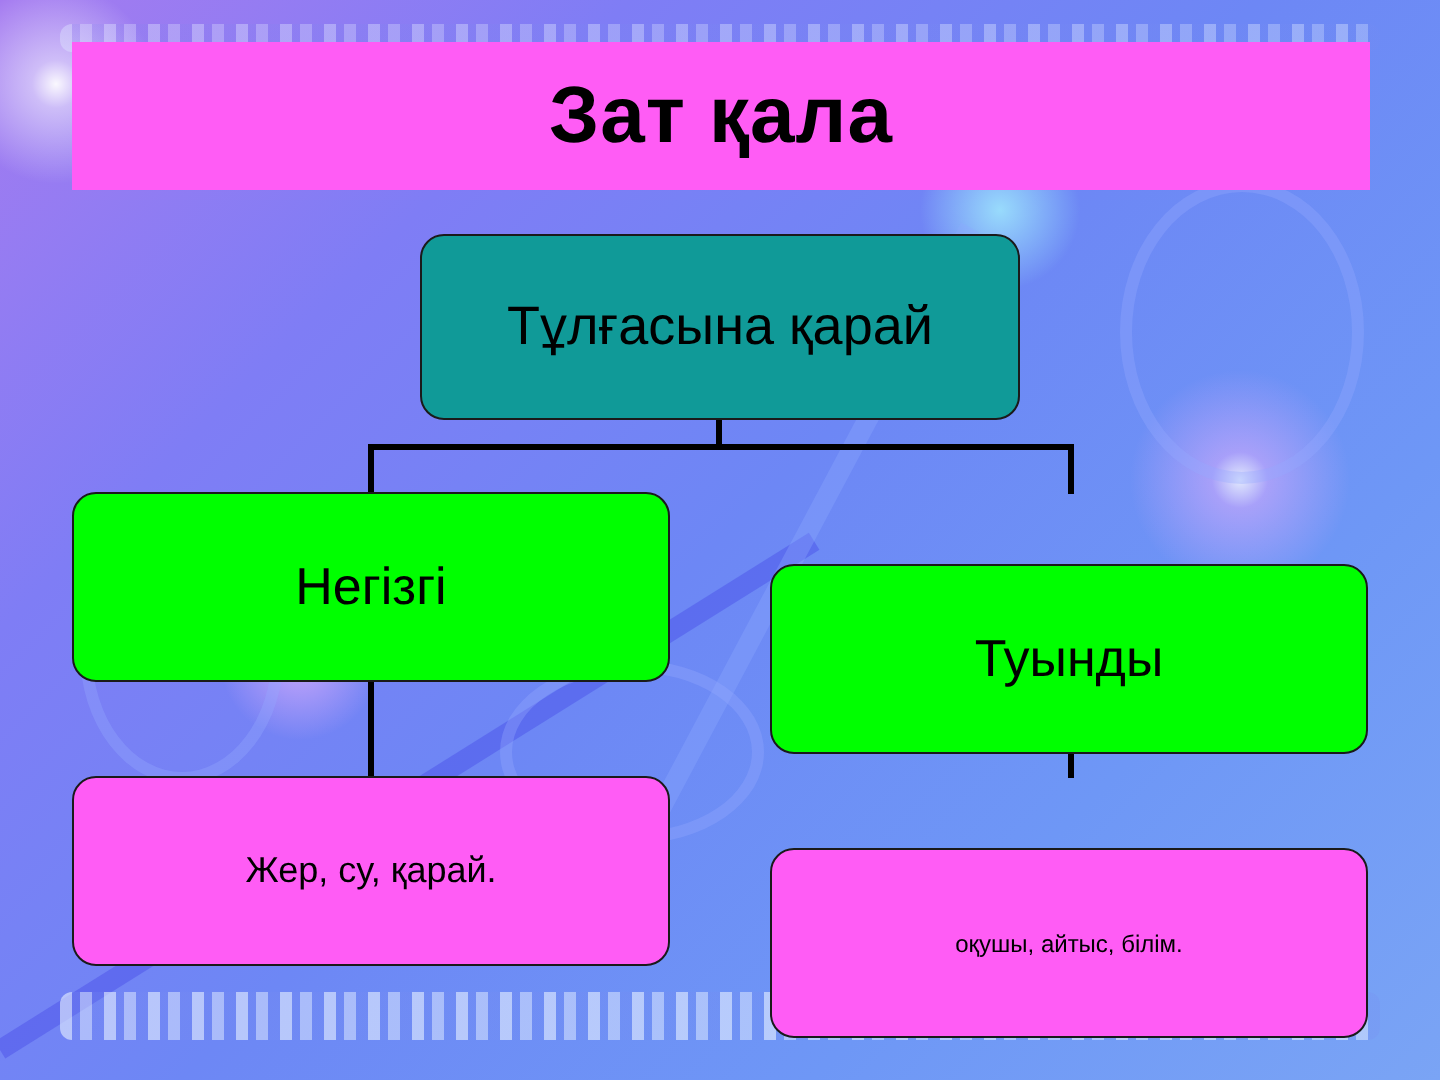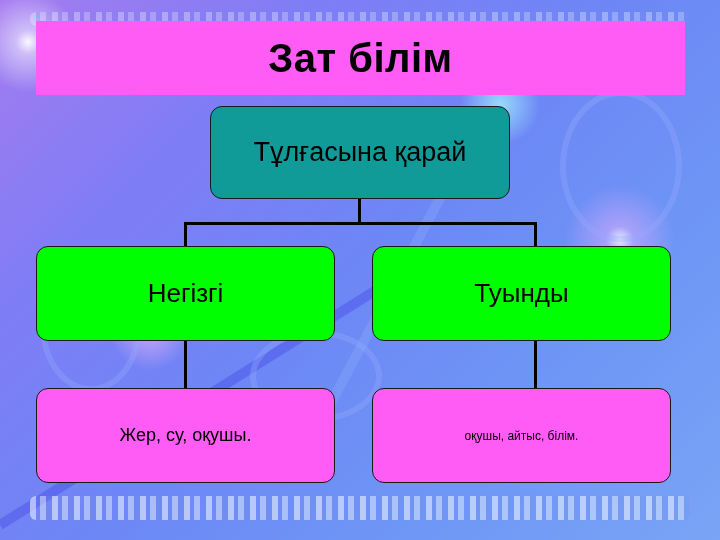--- a/index.html
+++ b/index.html
@@ -39,43 +39,43 @@
   .title-text {
     font-size: 40px; font-weight: bold; color: #000; letter-spacing: 0.5px;
   }
 
   .node {
     position: absolute; box-sizing: border-box;
     border: 1.5px solid #1a1a1a; border-radius: 12px;
     display: flex; align-items: center; justify-content: center;
     color: #000; text-align: center;
   }
-  .root { left: 210px; top: 106px; width: 300px; height: 93px; background: #109a98; font-size: 27px; }
+  .root { left: 210px; top: 117px; width: 300px; height: 93px; background: #109a98; font-size: 27px; }
   .green { background: #00ff00; font-size: 26px; width: 299px; height: 95px; top: 246px; }
   .pink  { background: #ff5cf5; width: 299px; height: 95px; top: 388px; }
   .pink.left-leaf { font-size: 18px; }
   .pink.right-leaf { font-size: 12px; }
   .left { left: 36px; }
-  .right { left: 372px; }
+  .right { left: 385px; margin-top: 36px; }
 
   .line { position: absolute; background: #000; }
 </style>
 </head>
 <body>
 
 <div class="streak" style="left:0px; top:520px; width:480px; transform: rotate(-32deg);"></div>
 <div class="streak" style="left:330px; top:400px; width:330px; transform: rotate(-62deg); background: rgba(140,170,255,0.35);"></div>
 <div class="swirl" style="left:40px; top:260px; width:90px; height:120px;"></div>
 <div class="swirl" style="left:560px; top:90px; width:110px; height:140px;"></div>
 <div class="swirl" style="left:250px; top:330px; width:120px; height:80px;"></div>
 <div class="ornament top"></div>
 <div class="ornament bottom"></div>
 
 <div class="title-bar">
-  <span class="title-text">Зат білім</span>
+  <span class="title-text">Зат қала</span>
 </div>
 
 <div class="line" style="left:358px; top:199px; width:3px; height:25px;"></div>
 <div class="line" style="left:184px; top:222px; width:353px; height:3px;"></div>
 <div class="line" style="left:184px; top:222px; width:3px; height:25px;"></div>
 <div class="line" style="left:534px; top:222px; width:3px; height:25px;"></div>
 <div class="line" style="left:184px; top:340px; width:3px; height:49px;"></div>
 <div class="line" style="left:534px; top:340px; width:3px; height:49px;"></div>
 
 <div class="node root">
@@ -84,18 +84,18 @@
 
 <div class="node green left">
   <span>Негізгі</span>
 </div>
 
 <div class="node green right">
   <span>Туынды</span>
 </div>
 
 <div class="node pink left left-leaf">
-  <span>Жер, су, оқушы.</span>
+  <span>Жер, су, қарай.</span>
 </div>
 
 <div class="node pink right right-leaf">
   <span>оқушы, айтыс, білім.</span>
 </div>
 
 </body></html>

